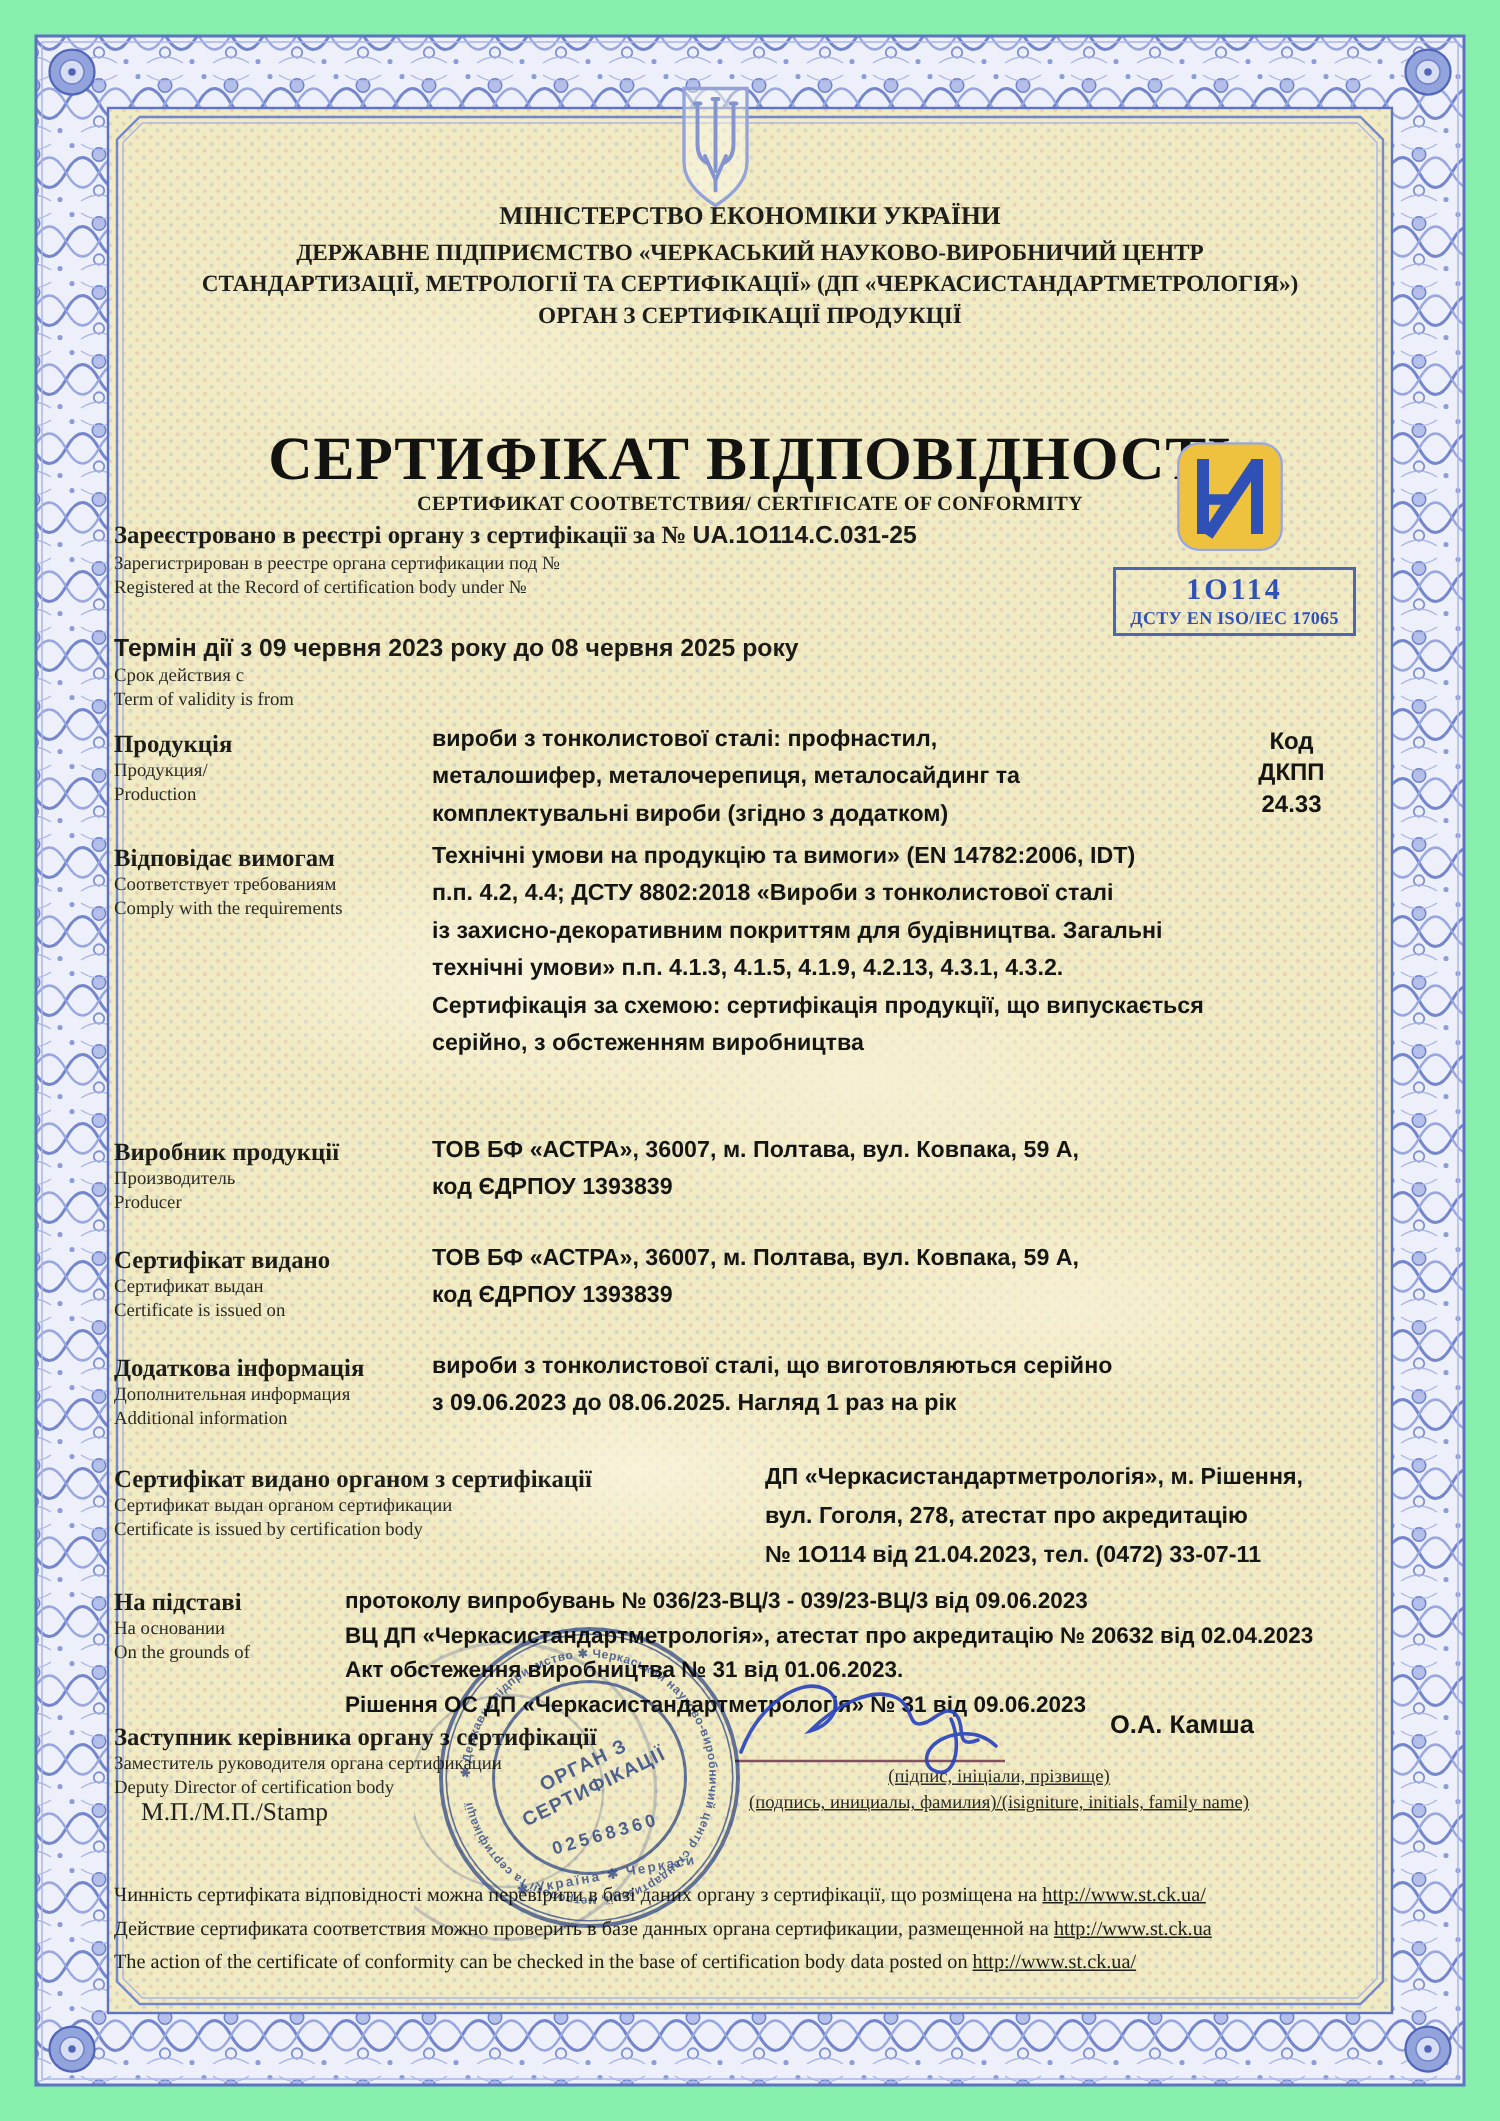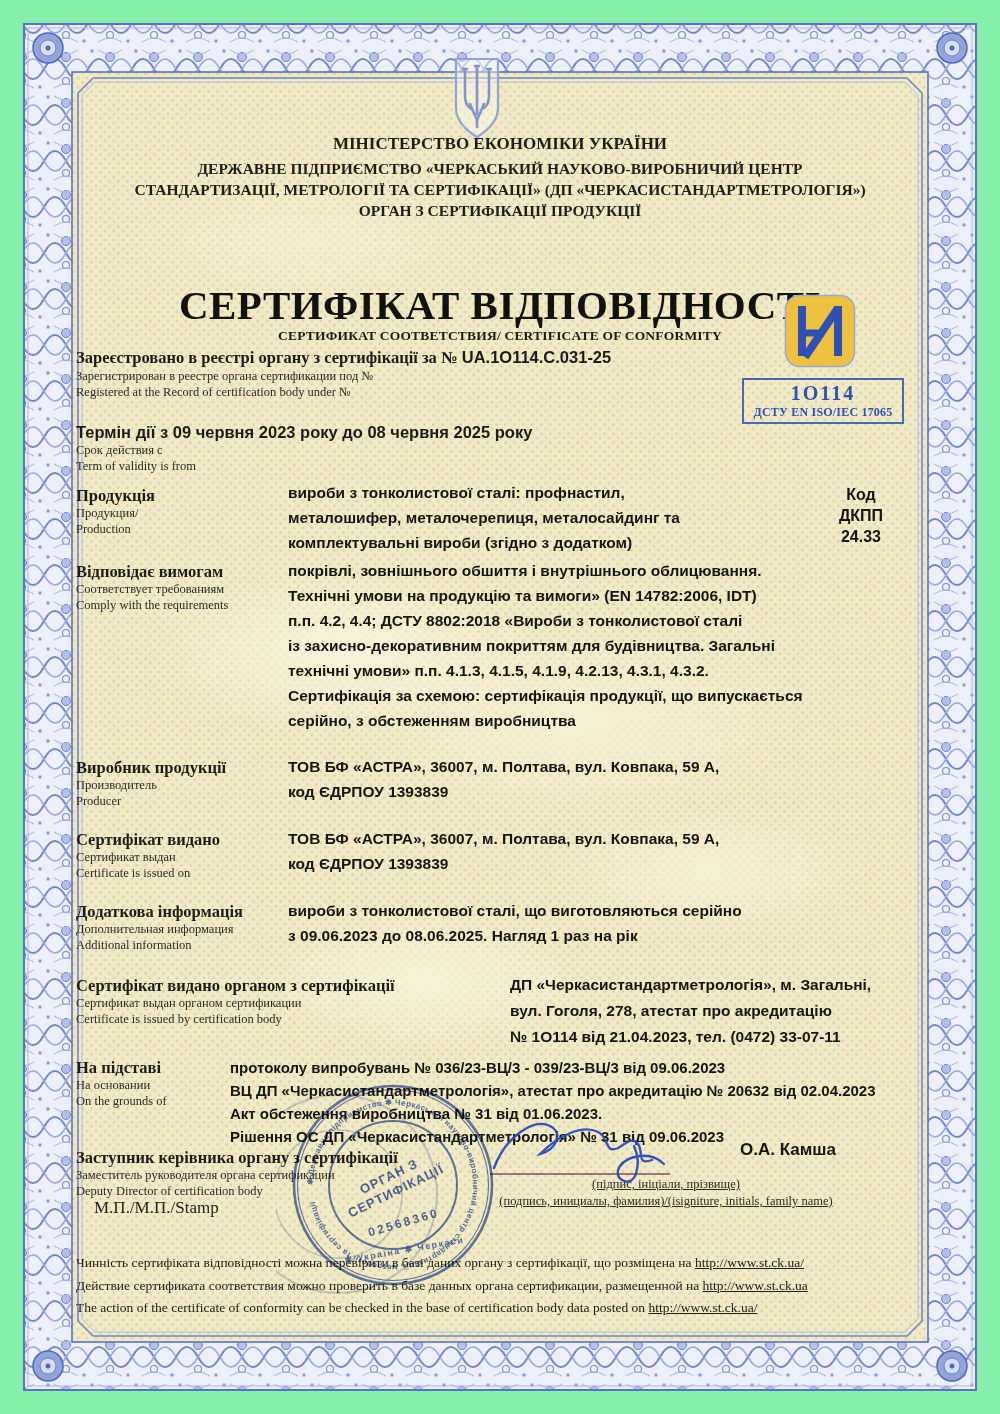--- a/index.html
+++ b/index.html
@@ -183,21 +183,20 @@
       <div>ДКПП</div>
       <div>24.33</div>
     </div>
 
     <div class="abs" style="left:0;top:512px;width:210px;">
       <div class="lab-ua">Відповідає вимогам</div>
       <div class="lab-sub">Соответствует требованиям</div>
       <div class="lab-sub">Comply with the requirements</div>
     </div>
     <div class="abs val lh25" style="left:212px;top:508px;">
-      <div>покрівлі, зовнішнього обшиття і внутрішнього облицювання.</div>
       <div>Технічні умови на продукцію та вимоги» (EN 14782:2006, IDT)</div>
       <div>п.п. 4.2, 4.4; ДСТУ 8802:2018 «Вироби з тонколистової сталі</div>
       <div>із захисно-декоративним покриттям для будівництва. Загальні</div>
       <div>технічні умови» п.п. 4.1.3, 4.1.5, 4.1.9, 4.2.13, 4.3.1, 4.3.2.</div>
       <div>Сертифікація за схемою: сертифікація продукції, що випускається</div>
       <div>серійно, з обстеженням виробництва</div>
     </div>
 
     <div class="abs" style="left:0;top:708px;width:210px;">
       <div class="lab-ua">Виробник продукції</div>
@@ -228,21 +227,21 @@
       <div>вироби з тонколистової сталі, що виготовляються серійно</div>
       <div>з 09.06.2023 до 08.06.2025. Нагляд 1 раз на рік</div>
     </div>
 
     <div class="abs" style="left:0;top:926px;width:420px;">
       <div class="lab-ua">Сертифікат видано органом з сертифікації</div>
       <div class="lab-sub">Сертификат выдан органом сертификации</div>
       <div class="lab-sub">Certificate is issued by certification body</div>
     </div>
     <div class="abs val lh26" style="left:434px;top:922px;">
-      <div>ДП «Черкасистандартметрологія», м. Загальні,</div>
+      <div>ДП «Черкасистандартметрологія», м. Рішення,</div>
       <div>вул. Гоголя, 278, атестат про акредитацію</div>
       <div>№ 1О114 від 21.04.2023, тел. (0472) 33-07-11</div>
     </div>
 
     <div class="abs" style="left:0;top:1008px;width:150px;">
       <div class="lab-ua">На підставі</div>
       <div class="lab-sub">На основании</div>
       <div class="lab-sub">On the grounds of</div>
     </div>
     <div class="abs val lh23" style="left:154px;top:1006px;font-size:15px;">

